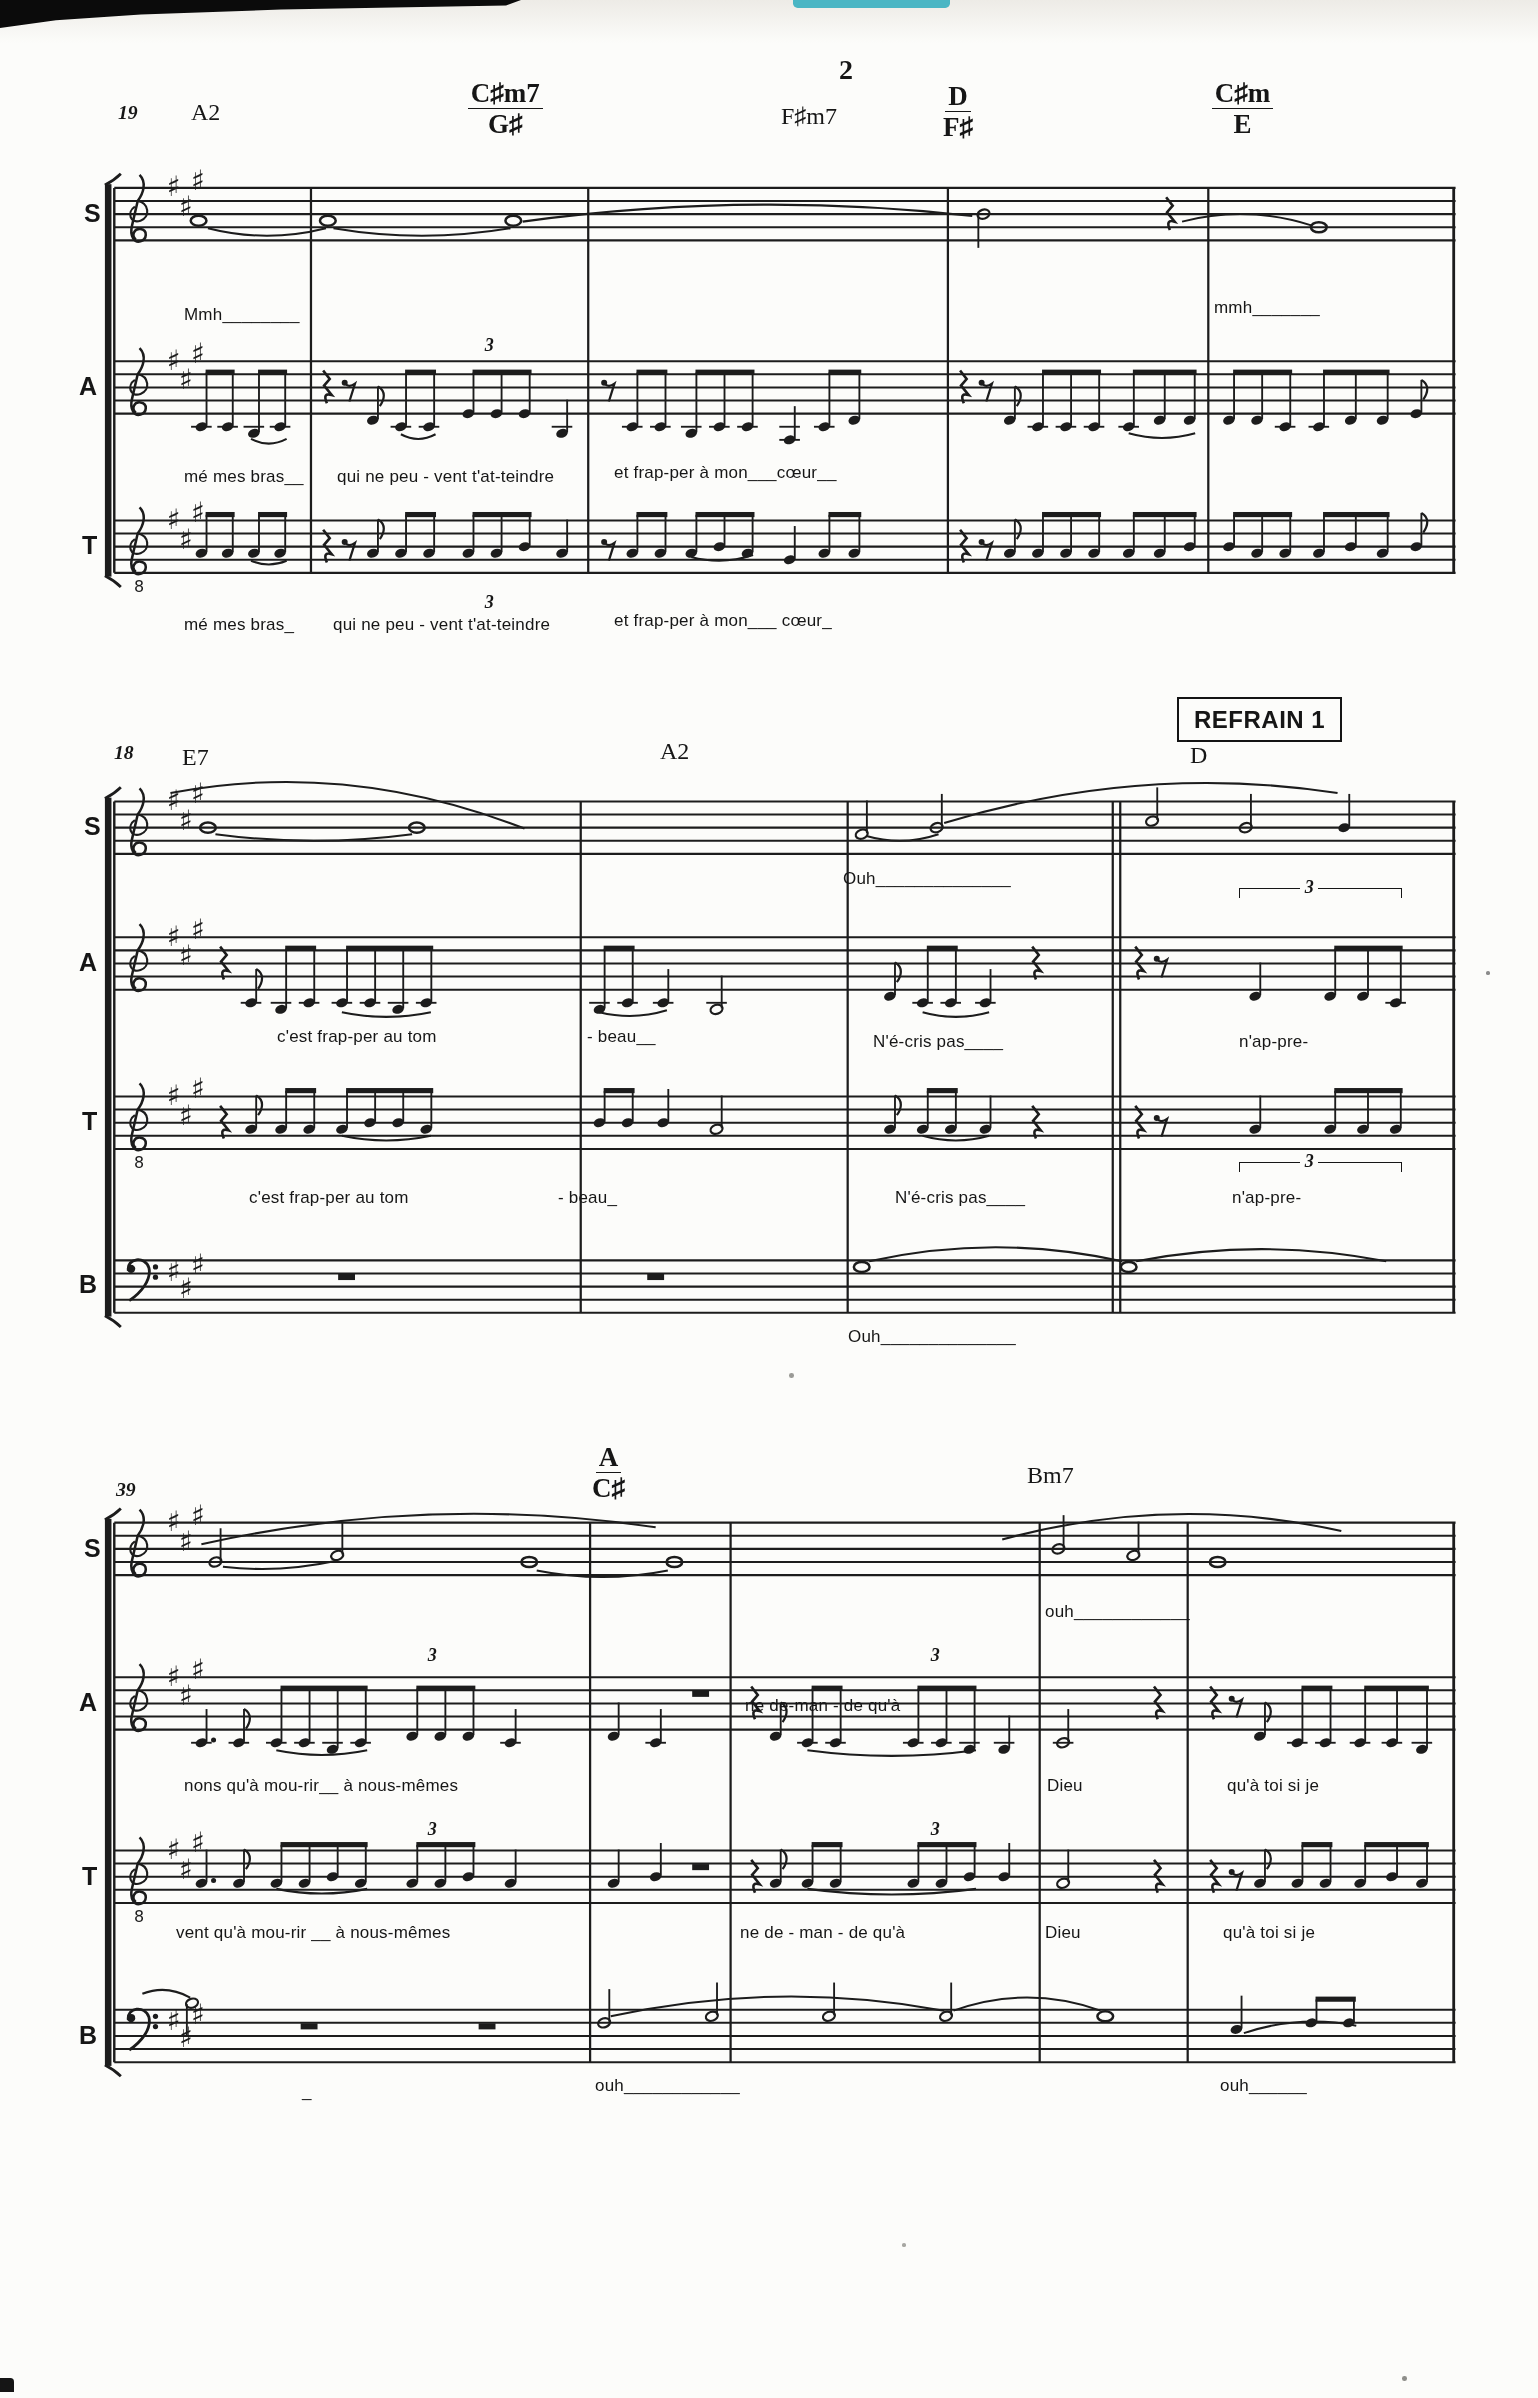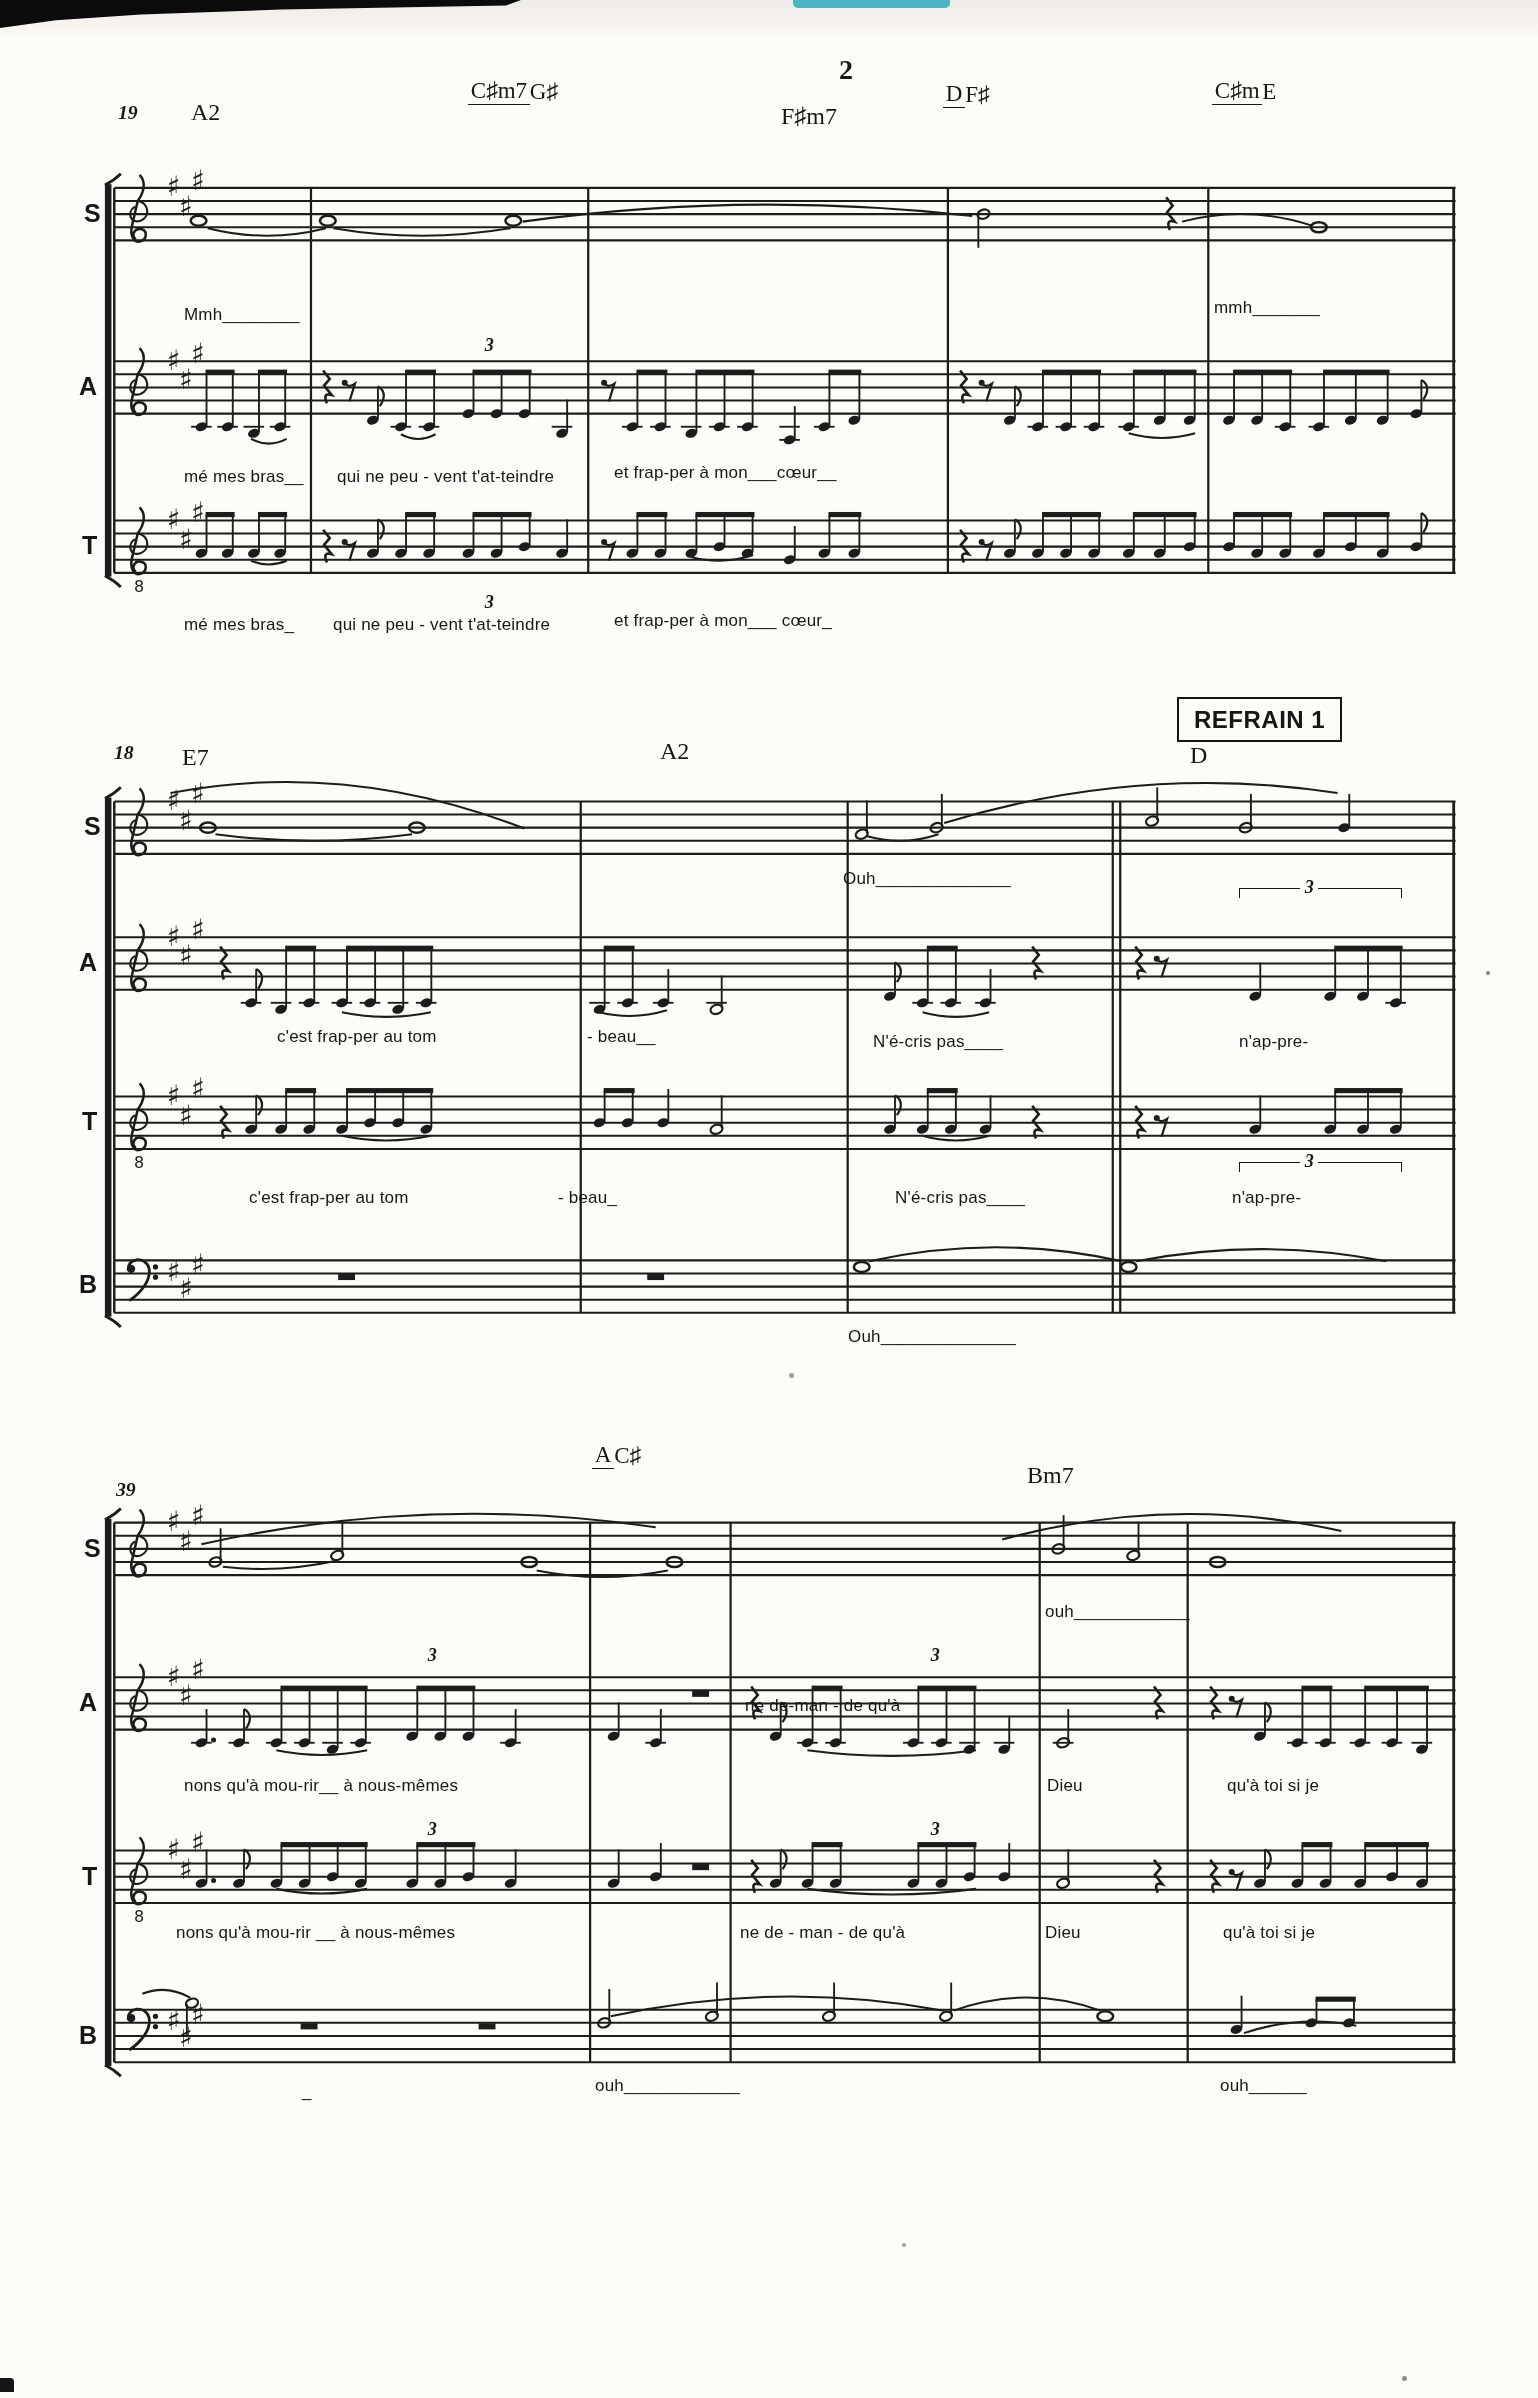--- a/index.html
+++ b/index.html
@@ -3,21 +3,21 @@
 <meta charset="utf-8">
 <style>
   html,body{margin:0;padding:0;background:#d9d9d6;}
   .page{position:relative;width:1538px;height:2399px;background:#fcfcfa;overflow:hidden;
         font-family:"Liberation Sans",sans-serif;color:#161616;}
   .band{position:absolute;left:0;top:0;width:100%;height:43px;
         background:linear-gradient(#edebe6,rgba(255,255,255,0));}
   .pageno{position:absolute;left:839px;top:54px;font:bold 28px "Liberation Serif",serif;}
   .mnum{position:absolute;font:italic bold 19.7px "Liberation Serif",serif;}
   .chord{position:absolute;font-family:"Liberation Serif",serif;font-size:24px;white-space:nowrap;}
-  .stack{display:inline-flex;flex-direction:row;align-items:center;line-height:1.05;font-size:23px;}
+  .stack{display:inline-flex;flex-direction:column;align-items:center;line-height:1.05;font-size:27px;font-weight:bold;}
   .stack .ct{border-bottom:1.9px solid #161616;padding:0 2.8px 0.9px 2.8px;}
   .stack .cb{padding-top:0.9px;}
   .vlabel{position:absolute;font:bold 25px "Liberation Sans",sans-serif;}
   .lyr{position:absolute;font-size:17px;letter-spacing:0.2px;white-space:nowrap;}
   .tri{position:absolute;font:italic bold 18px "Liberation Serif",serif;background:#fcfcfa;
        padding:0 4.7px;z-index:4;}
   .tribr{position:absolute;height:9.4px;border-top:1.9px solid #161616;border-left:1.9px solid #161616;
          border-right:1.9px solid #161616;z-index:3;}
   .refrain{position:absolute;left:1177px;top:697px;border:2.8px solid #141414;padding:6.6px 15px;
            font:bold 24px "Liberation Sans",sans-serif;letter-spacing:0.5px;background:#fcfcfa;z-index:5;}
@@ -801,21 +801,21 @@
   <span class="lyr txt" style="left:558px;top:1188px">-  beau_</span>
   <span class="lyr txt" style="left:895px;top:1188px">N'é-cris pas____</span>
   <span class="lyr txt" style="left:1232px;top:1188px">n'ap-pre-</span>
   <span class="lyr txt" style="left:848px;top:1327px">Ouh______________</span>
 
   <span class="lyr txt" style="left:1045px;top:1602px">ouh____________</span>
   <span class="lyr txt" style="left:184px;top:1776px">nons qu'à mou-rir__ à nous-mêmes</span>
   <span class="lyr txt" style="left:745px;top:1696px">ne de-man  -  de qu'à</span>
   <span class="lyr txt" style="left:1047px;top:1776px">Dieu</span>
   <span class="lyr txt" style="left:1227px;top:1776px">qu'à toi si je</span>
-  <span class="lyr txt" style="left:176px;top:1923px">nons qu'à mou-rir __ à nous-mêmes</span>
+  <span class="lyr txt" style="left:176px;top:1923px">vent qu'à mou-rir __ à nous-mêmes</span>
   <span class="lyr txt" style="left:740px;top:1923px">ne de - man - de qu'à</span>
   <span class="lyr txt" style="left:1045px;top:1923px">Dieu</span>
   <span class="lyr txt" style="left:1223px;top:1923px">qu'à toi si je</span>
   <span class="lyr txt" style="left:302px;top:2082px">_</span>
   <span class="lyr txt" style="left:595px;top:2076px">ouh____________</span>
   <span class="lyr txt" style="left:1220px;top:2076px">ouh______</span>
 
   <span class="tri" style="left:480px;top:335px">3</span>
   <span class="tri" style="left:480px;top:592px">3</span>
   <div class="tribr" style="left:1239px;top:888px;width:161px"></div>

